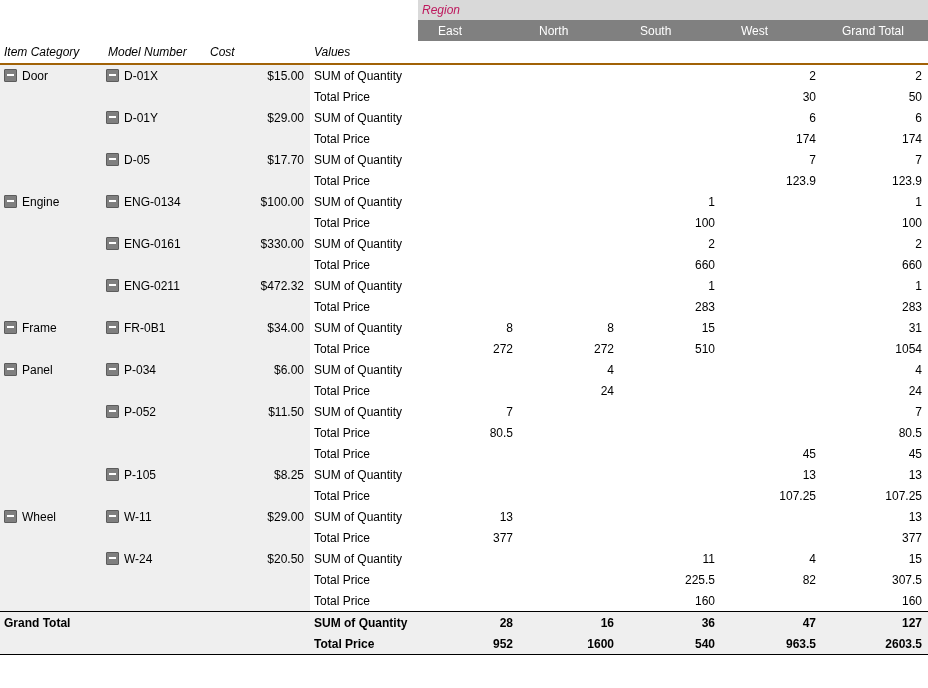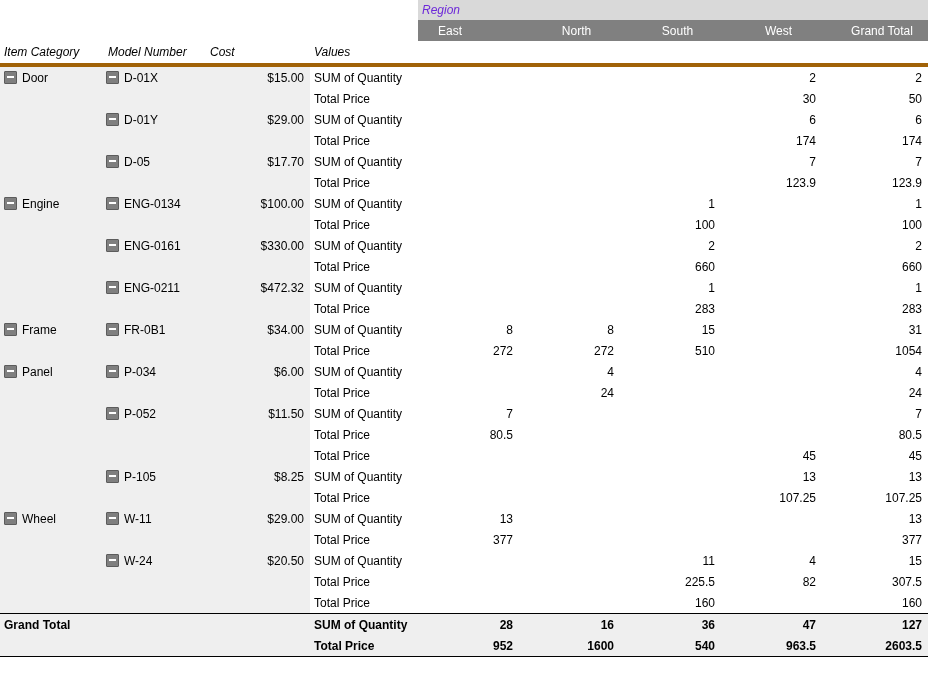--- a/index.html
+++ b/index.html
@@ -35,48 +35,48 @@
   col.c-cost   { width: 104px; }
   col.c-values { width: 108px; }
   col.c-data   { width: 101px; }
   col.c-total  { width: 106px; }
 
   
   .hdr-region td {
     background: #ffffff;
     height: 20px;
     font-style: italic;
-    color: #6d28d9;
+    color: #be185d;
     padding-left: 4px;
   }
   .hdr-region td.region-label {
     background: #d9d9d9;
     border-bottom: none;
   }
   .hdr-cols td {
     background: #808080;
     color: #ffffff;
     height: 21px;
     padding-left: 20px;
     padding-right: 6px;
   }
   .hdr-cols td.blank {
     background: #ffffff;
     color: #000;
   }
   .hdr-cols td.num {
-    text-align: center;
+    text-align: left;
   }
   .hdr-fields td {
     background: #ffffff;
     color: #000;
     font-style: italic;
     height: 22px;
     padding-left: 4px;
-    border-bottom: 4px solid #a16207;
+    border-bottom: 2px solid #a16207;
   }
 
   
   .body-row td {
     height: 21px;
     background: #ffffff;
     padding-right: 6px;
   }
   .body-row td.cat,
   .body-row td.model,

